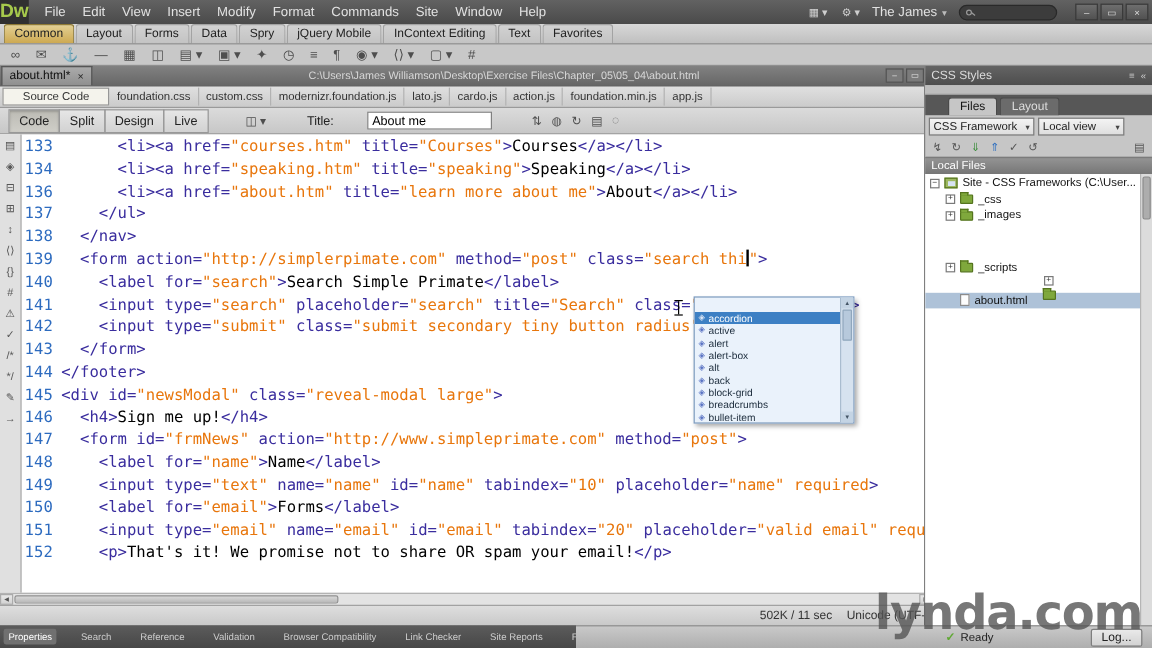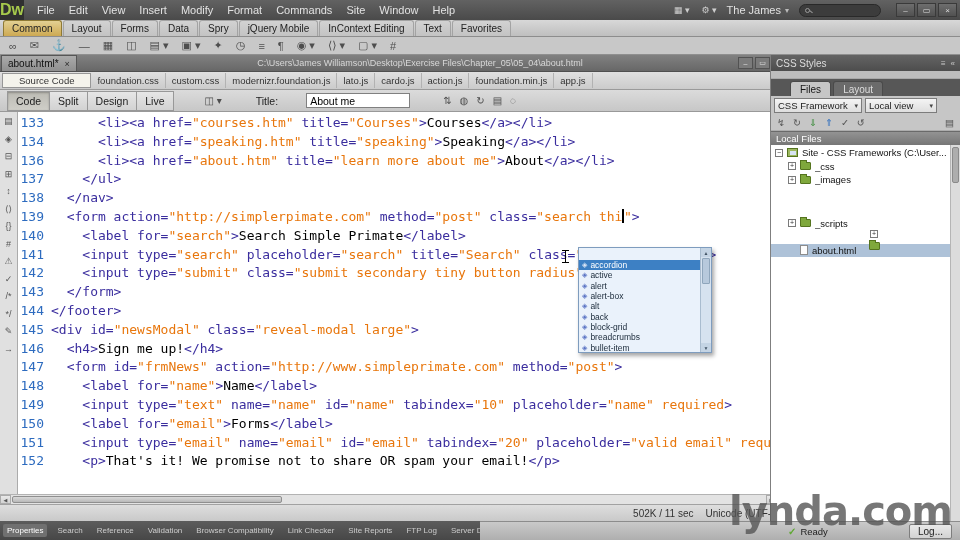--- a/index.html
+++ b/index.html
@@ -105,21 +105,21 @@
   .folder::before{content:"";position:absolute;top:-3px;left:-1px;width:5px;height:2px;background:#7FA83C;border:1px solid #55741F;border-bottom:none;}
   .siteic{width:11px;height:9px;background:#9DB860;border:1px solid #55741F;position:relative;}
   .siteic::after{content:"";position:absolute;top:1.5px;left:1.5px;right:1.5px;bottom:1.5px;background:#D7E4F2;}
   .fileic{width:8px;height:10px;background:#FDFDFD;border:1px solid #8C8C8C;}
   .tlabel{overflow:hidden;text-overflow:ellipsis;}
   .treesb{position:absolute;right:0;top:0;bottom:0;width:10px;background:#DCDCDC;border-left:1px solid #B5B5B5;}
   .treethumb{position:absolute;top:2px;left:1px;right:1px;height:36px;background:#ADADAD;border:1px solid #8A8A8A;border-radius:2px;}
 
   
   #bottom-bar{position:absolute;left:0;right:0;bottom:0;height:19px;display:flex;z-index:20;}
-  .btabs{width:480px;flex:none;background:linear-gradient(#5C5C5C,#474747);display:flex;align-items:center;padding-left:3px;gap:6px;}
+  .btabs{width:480px;flex:none;background:linear-gradient(#5C5C5C,#474747);display:flex;align-items:center;padding-left:3px;gap:16px;}
   .btab{font-size:8px;color:#CCC;padding:2px 4px;border-radius:2px;white-space:nowrap;}
   .btab.active{background:#707070;color:#FFF;}
   .bright{flex:1;background:linear-gradient(#C9C9C9,#AEAEAE);border-top:1px solid #8C8C8C;display:flex;align-items:center;padding:0 8px;font-size:9.5px;color:#222;}
   .readywrap{display:flex;align-items:center;gap:4px;margin-left:300px;}
   .readycheck{color:#5FA832;font-weight:bold;font-size:10px;}
   .logbtn{margin-left:auto;border:1px solid #7E7E7E;background:linear-gradient(#E9E9E9,#D2D2D2);font-size:10px;padding:1px 8px;border-radius:2px;}
 
   
   #hints{position:absolute;left:578px;top:247px;width:134px;height:106px;background:#EAF2FB;border:1px solid #7E9CBE;box-shadow:2px 3px 4px rgba(0,0,0,.35);z-index:40;display:flex;}
   #hintlist{flex:1;padding-top:12px;overflow:hidden;}

